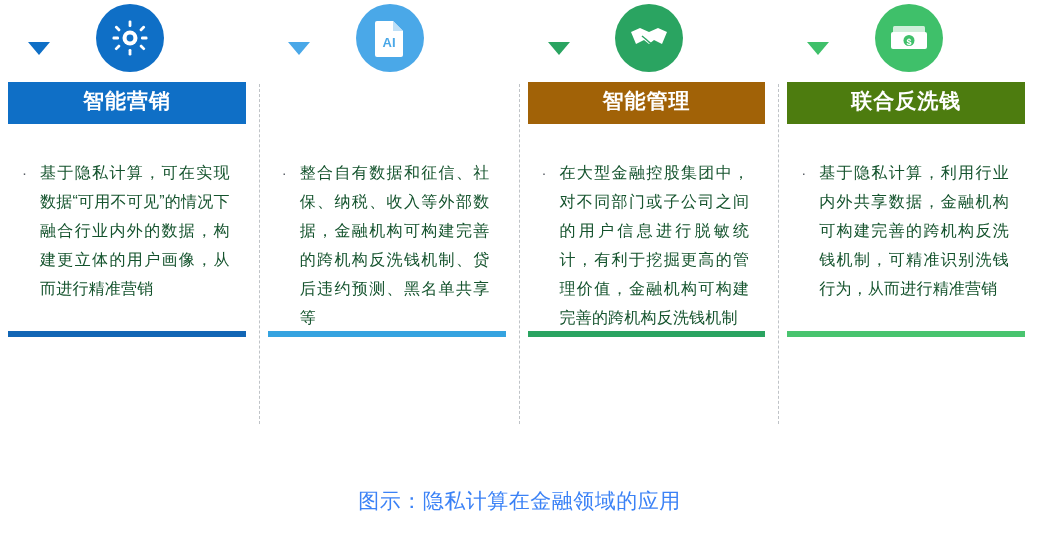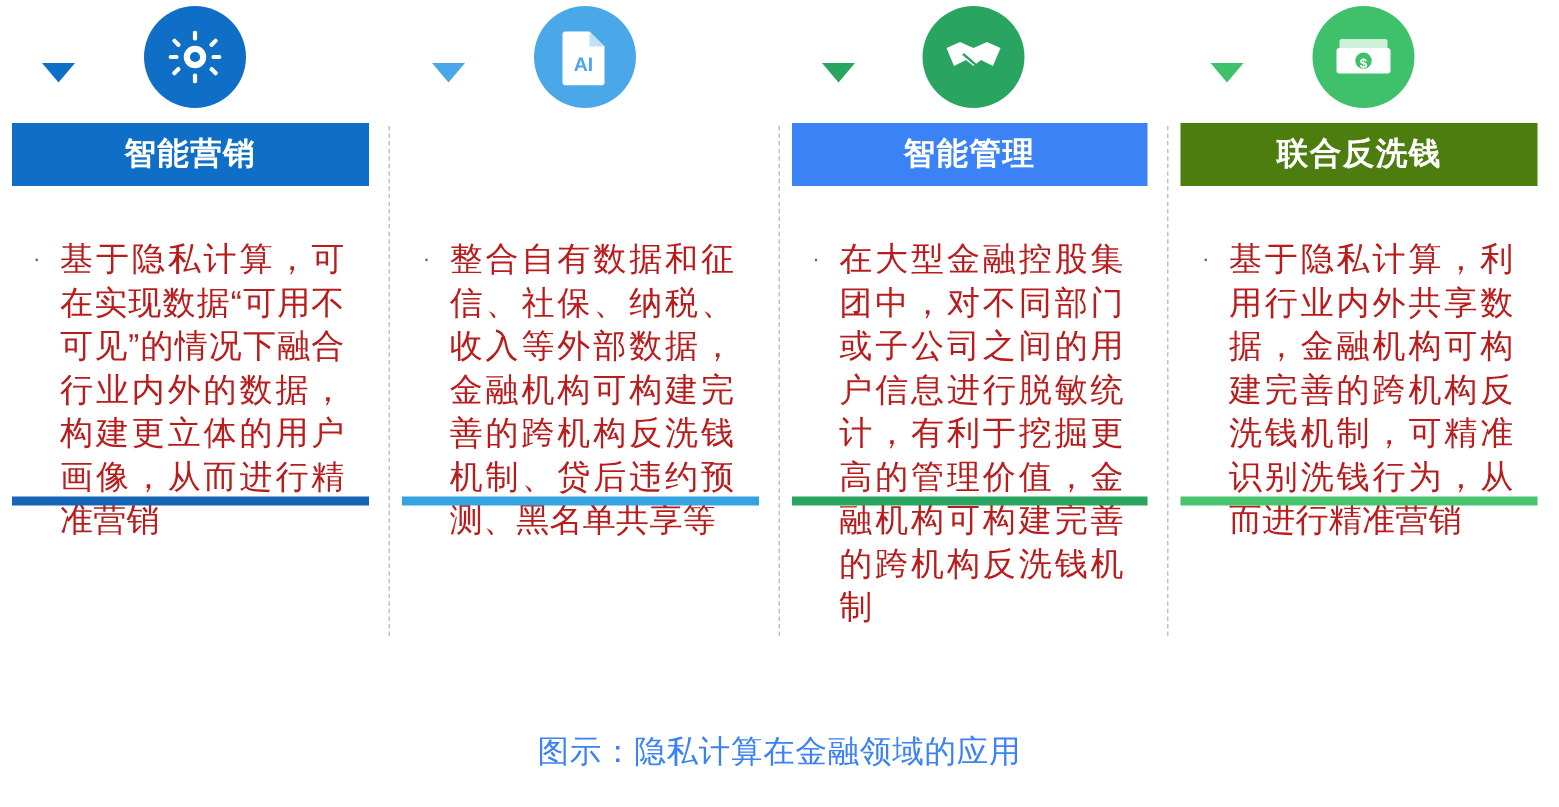--- a/index.html
+++ b/index.html
@@ -59,20 +59,21 @@
 
   .banner {
     position: absolute;
     top: 82px;
     left: 8px;
     right: 14px;
     height: 42px;
     display: flex;
     align-items: center;
     justify-content: center;
+    font-family: Liberation Mono, monospace;
   }
   .banner-title {
     color: #ffffff;
     font-size: 21px;
     font-weight: bold;
     letter-spacing: 1px;
     line-height: 42px;
   }
   .banner-notch {
     position: absolute;
@@ -95,22 +96,22 @@
   }
   .bullet-dot {
     flex: 0 0 auto;
     width: 18px;
     color: #5a5f66;
     font-size: 15px;
     line-height: 29px;
   }
   .bullet-text {
     flex: 1 1 auto;
-    color: #b91c1c;
-    font-size: 22px;
+    color: #14532d;
+    font-size: 16px;
     line-height: 29px;
     text-align: justify;
     letter-spacing: 0.2px;
   }
 
   .baseline {
     position: absolute;
     bottom: 0;
     left: 8px;
     right: 14px;
@@ -183,21 +184,21 @@
 
     <div class="col">
       <div class="icon-circle" style="background:#2aa461">
         <svg width="40" height="30" viewBox="0 0 40 30">
           <g fill="#ffffff">
             <path d="M2 9 L11 5 L20 9 L29 5 L38 9 L33 21 L25 17 L20 21 L15 17 L7 21 Z"></path>
             <path d="M13 13 q5 4 7 6 q3 3 7 1" stroke="#2aa461" stroke-width="1.6" fill="none"></path>
           </g>
         </svg>
       </div>
-      <div class="banner" style="background:#3b82f6">
+      <div class="banner" style="background:#a16207">
         <span class="banner-title">智能管理</span>
       </div>
       <div class="banner-notch" style="border-top-color:#2aa461"></div>
       <div class="bullet-wrap">
         <span class="bullet-dot">·</span>
         <span class="bullet-text">在大型金融控股集团中，对不同部门或子公司之间的用户信息进行脱敏统计，有利于挖掘更高的管理价值，金融机构可构建完善的跨机构反洗钱机制</span>
       </div>
       <div class="divider"></div>
       <div class="baseline" style="background:#2aa461"></div>
     </div>

